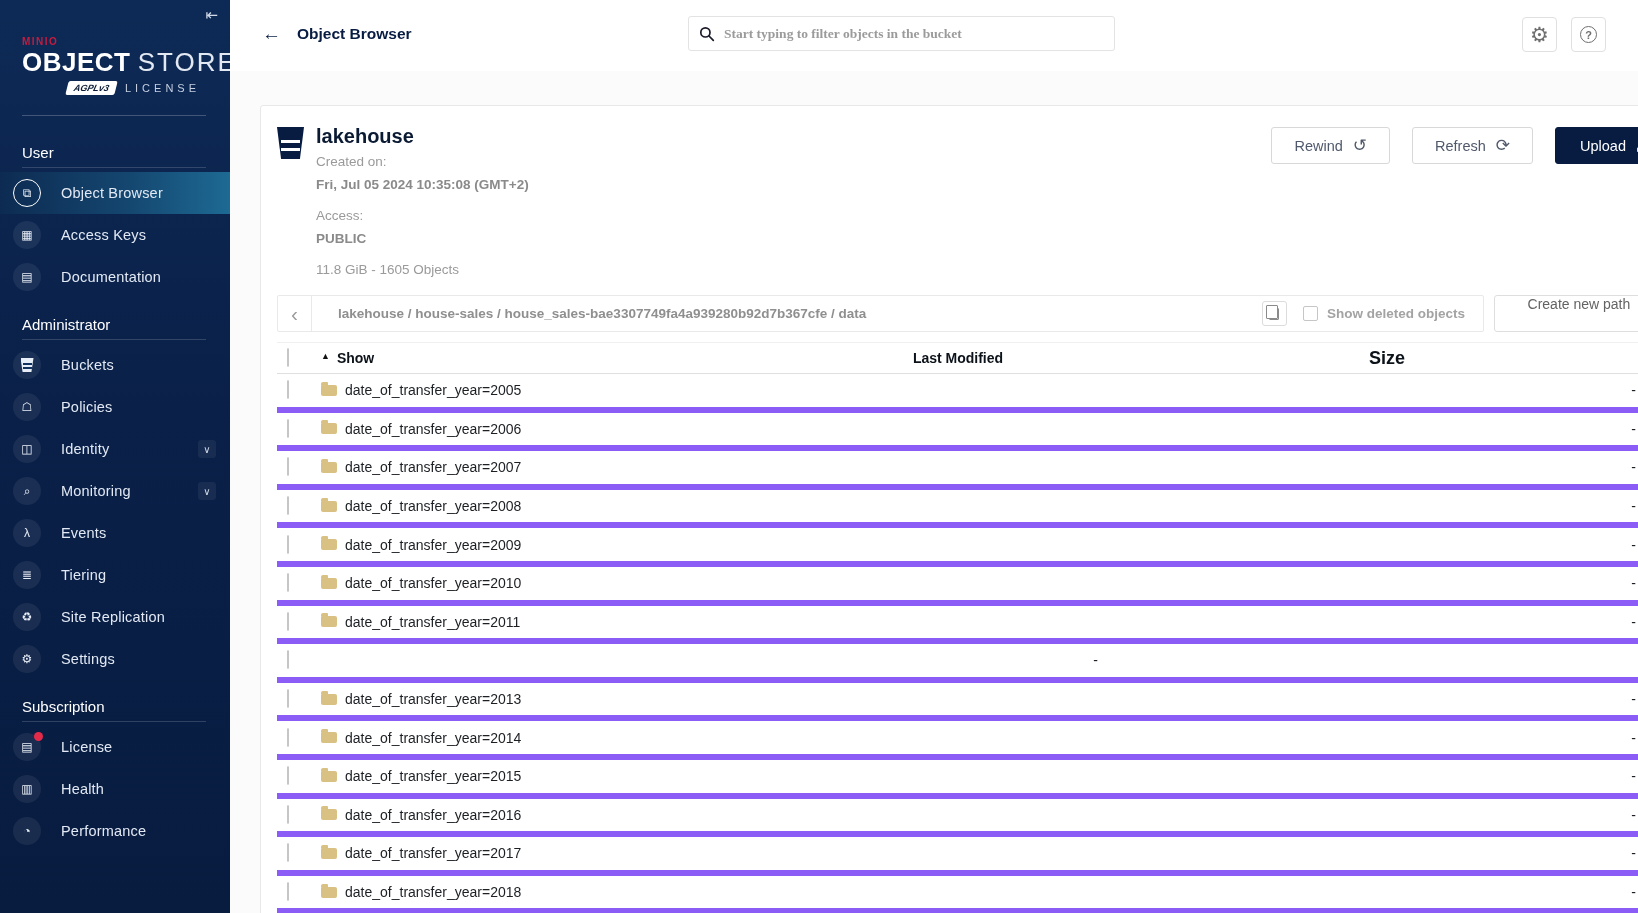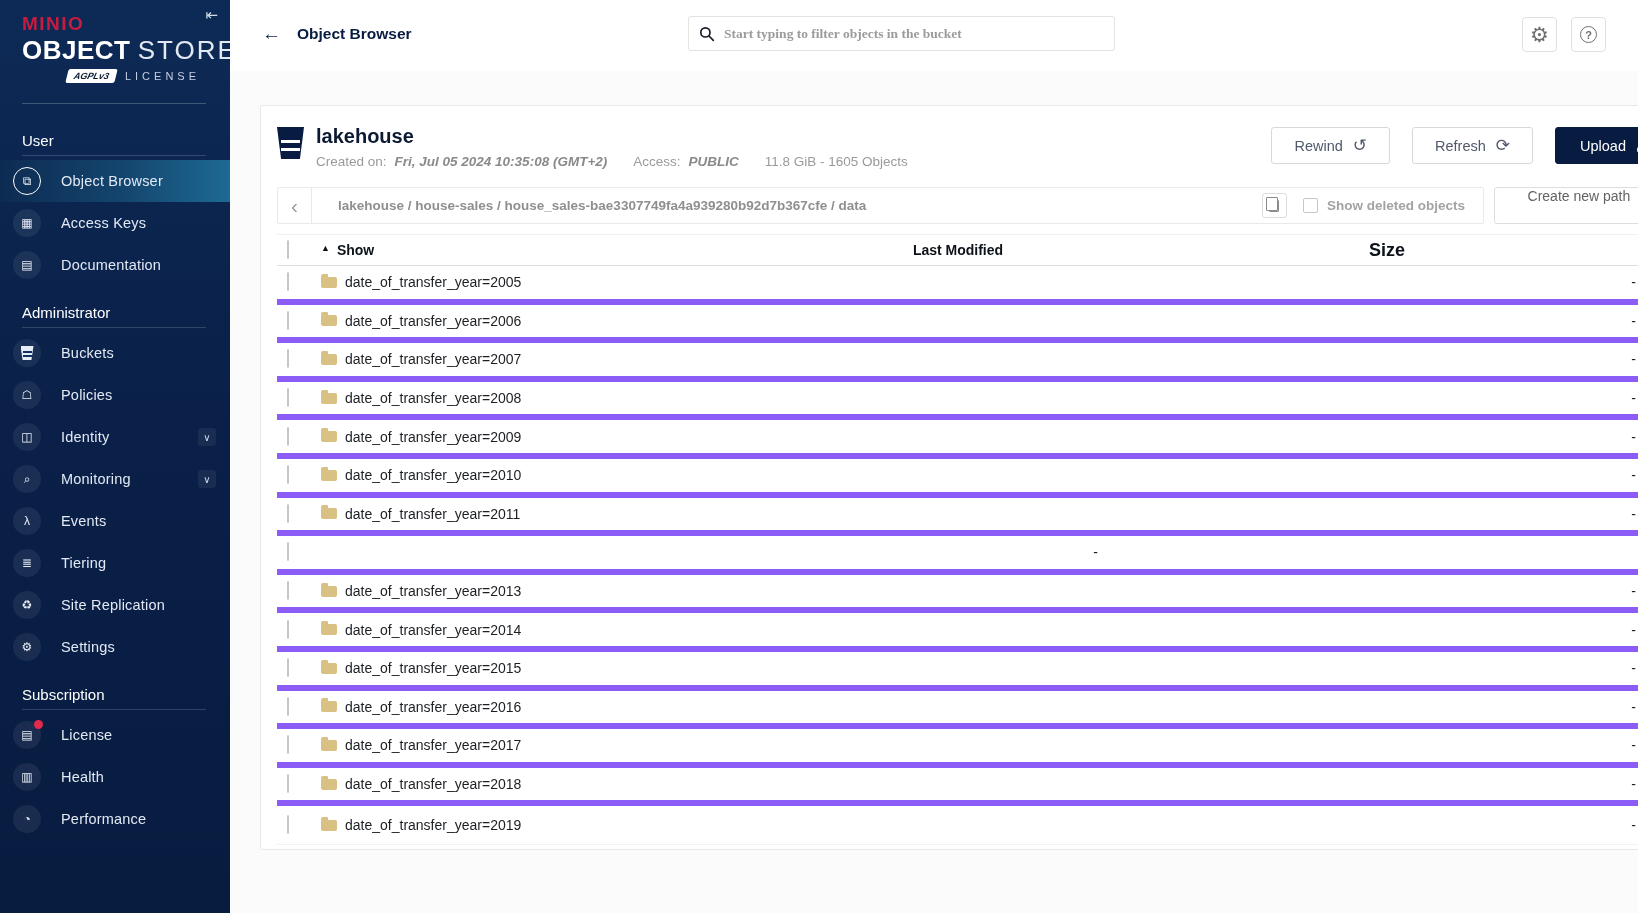--- a/index.html
+++ b/index.html
@@ -5,21 +5,21 @@
   * { box-sizing: border-box; margin: 0; padding: 0; }
   html,body { width: 1638px; height: 913px; overflow: hidden; }
   body { font-family: "Liberation Sans", sans-serif; display: flex; background: #fff; }
 
   
   .sidebar { width: 230px; flex: 0 0 230px; height: 913px;
     background: linear-gradient(180deg, #0D2A56 0%, #0A2048 45%, #081C40 100%);
     color: #dfe7f3; position: relative; overflow: hidden; }
   .collapse-btn { position: absolute; top: 6px; right: 12px; color: #cfd9e8; font-size: 15px; cursor: pointer; }
   .logo { padding: 13px 22px 0 22px; }
-  .logo-minio { color: #C51C3F; font-weight: 800; font-size: 19px; letter-spacing: 1.5px; }
+  .logo-minio { color: #C51C3F; font-weight: 800; font-size: 10px; letter-spacing: 1.5px; margin-top: 23px; }
   .logo-line2 { margin-top: 2px; font-size: 26px; line-height: 1; white-space: nowrap; }
   .logo-object { color: #fff; font-weight: 800; letter-spacing: 0.5px; }
   .logo-store { color: #e3e9f2; font-weight: 300; letter-spacing: 2px; }
   .logo-line3 { margin-top: 6px; display: flex; justify-content: flex-end; align-items: center; gap: 9px; padding-right: 8px; }
   .logo-badge { background: #fff; color: #0a1a33; font-style: italic; font-weight: 700; font-size: 9px;
     padding: 2px 7px; transform: skewX(-14deg); border-radius: 2px; }
   .logo-license { color: #c6d0e0; font-size: 11px; letter-spacing: 4px; font-weight: 400; }
   .logo-divider { margin: 20px 24px 0 22px; border-bottom: 1px solid rgba(255,255,255,0.22); }
 
   .nav { margin-top: 10px; }
@@ -63,22 +63,22 @@
   
   .card { margin: 34px 0 0 30px; width: 1433px; background: #fff; border: 1px solid #e8e8e8;
     border-radius: 3px; padding-bottom: 4px; }
   .card-header { display: flex; align-items: flex-start; padding: 19px 16px 14px 16px; }
   .bucket-icon { width: 27px; height: 32px; background: #081C42;
     clip-path: polygon(0 0,100% 0,85% 100%,15% 100%); position: relative; margin-top: 2px; }
   .bucket-icon i { position: absolute; left: 4px; right: 4px; height: 3px; background: #fff; display: block; }
   .bucket-icon i:nth-child(1) { top: 13px; } .bucket-icon i:nth-child(2) { top: 21px; }
   .bucket-titles { margin-left: 12px; flex: 1; }
   .bucket-name { font-size: 20px; font-weight: 700; color: #0b1a33; }
-  .bucket-meta { margin-top: 6px; font-size: 13.5px; color: #9a9a9a; display: flex; gap: 8px; align-items: baseline; }
-  .bucket-meta .strong { font-weight: 700; color: #8a8a8a; font-style: italic; }
+  .bucket-meta { margin-top: 6px; font-size: 13.5px; color: #9a9a9a; display: flex; gap: 8px; align-items: baseline; flex-direction: column; }
+  .bucket-meta .strong { font-weight: 700; color: #8a8a8a; }
   .bucket-meta .gap { width: 10px; }
   .card-actions { display: flex; gap: 22px; align-items: center; margin-top: 2px; }
   .btn { height: 37px; border: 1px solid #d8d8d8; border-radius: 3px; background: #fff; color: #50596b;
     font-size: 14.5px; display: flex; align-items: center; justify-content: center; gap: 10px;
     padding: 16px 22px; cursor: pointer; font-family: "Liberation Sans", sans-serif; }
   .btn .bicon { font-size: 17px; line-height: 1; color: #50596b; }
   .btn-primary { background: #081C42; border-color: #081C42; color: #fff; padding: 0 24px; }
 
   
   .path-row { display: flex; margin: 4px 16px 0 16px; gap: 10px; }

